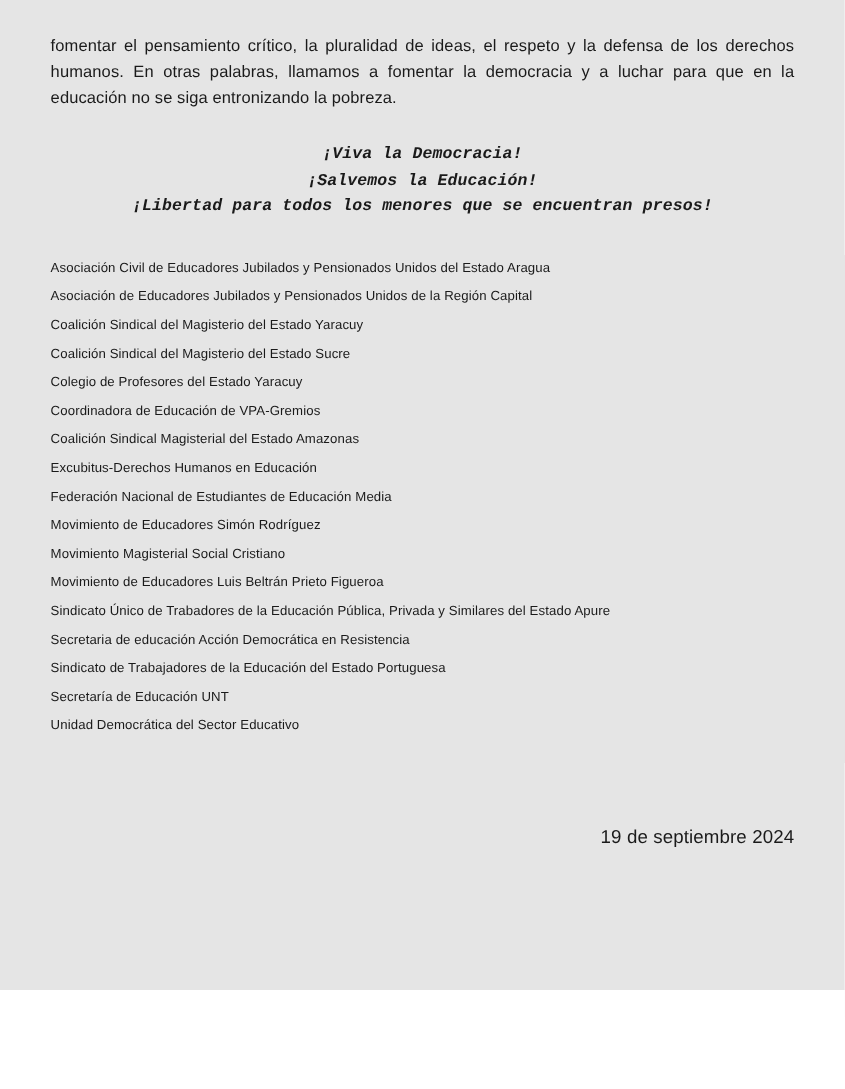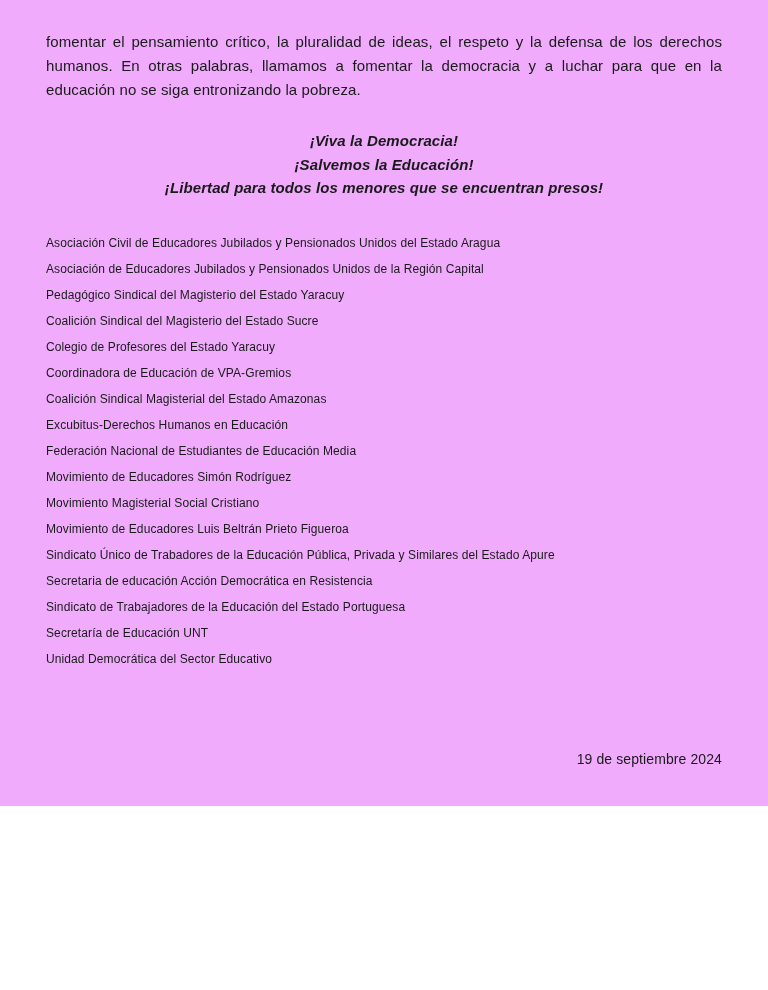--- a/index.html
+++ b/index.html
@@ -11,76 +11,77 @@
   body {
     width: 768px;
     height: 990px;
     font-family: "Liberation Sans", sans-serif;
     color: #1a1a1a;
     overflow: hidden;
   }
   .page {
     box-sizing: border-box;
     width: 768px;
-    height: 806px;
+    height: 900px;
     padding: 30px 46px 17px 46px;
-    background: #f0abfc;
+    background: #e5e5e5;
   }
   .intro-paragraph {
     font-size: 15px;
     line-height: 24px;
     text-align: justify;
     margin: 0 0 11px 0;
     letter-spacing: 0.1px;
   }
   .slogans {
     margin-top: 27px;
     text-align: center;
   }
   .slogan-line {
     font-size: 15px;
     line-height: 23.5px;
     font-weight: bold;
     font-style: italic;
     letter-spacing: 0.1px;
+    font-family: Liberation Mono, monospace;
   }
   .signatories {
     margin-top: 36px;
   }
   .signatory {
     font-size: 12px;
     line-height: 15px;
     margin-bottom: 11px;
     letter-spacing: 0.1px;
     white-space: nowrap;
   }
   .date-line {
     margin-top: 84px;
     text-align: right;
-    font-size: 14px;
+    font-size: 17px;
     letter-spacing: 0.1px;
   }
 </style>
 </head>
 <body>
 
 <div class="page">
 
   <p class="intro-paragraph">fomentar el pensamiento crítico, la pluralidad de ideas, el respeto y la defensa de los derechos humanos. En otras palabras, llamamos a fomentar la democracia y a luchar para que en la educación no se siga entronizando la pobreza.</p>
 
   <div class="slogans">
     <div class="slogan-line">¡Viva la Democracia!</div>
     <div class="slogan-line">¡Salvemos la Educación!</div>
     <div class="slogan-line">¡Libertad para todos los menores que se encuentran presos!</div>
   </div>
 
   <div class="signatories">
     <div class="signatory">Asociación Civil de Educadores Jubilados y Pensionados Unidos del Estado Aragua</div>
     <div class="signatory">Asociación de Educadores Jubilados y Pensionados Unidos de la Región Capital</div>
-    <div class="signatory">Pedagógico Sindical del Magisterio del Estado Yaracuy</div>
+    <div class="signatory">Coalición Sindical del Magisterio del Estado Yaracuy</div>
     <div class="signatory">Coalición Sindical del Magisterio del Estado Sucre</div>
     <div class="signatory">Colegio de Profesores del Estado Yaracuy</div>
     <div class="signatory">Coordinadora de Educación de VPA-Gremios</div>
     <div class="signatory">Coalición Sindical Magisterial del Estado Amazonas</div>
     <div class="signatory">Excubitus-Derechos Humanos en Educación</div>
     <div class="signatory">Federación Nacional de Estudiantes de Educación Media</div>
     <div class="signatory">Movimiento de Educadores Simón Rodríguez</div>
     <div class="signatory">Movimiento Magisterial Social Cristiano</div>
     <div class="signatory">Movimiento de Educadores Luis Beltrán Prieto Figueroa</div>
     <div class="signatory">Sindicato Único de Trabadores de la Educación Pública, Privada y Similares del Estado Apure</div>

